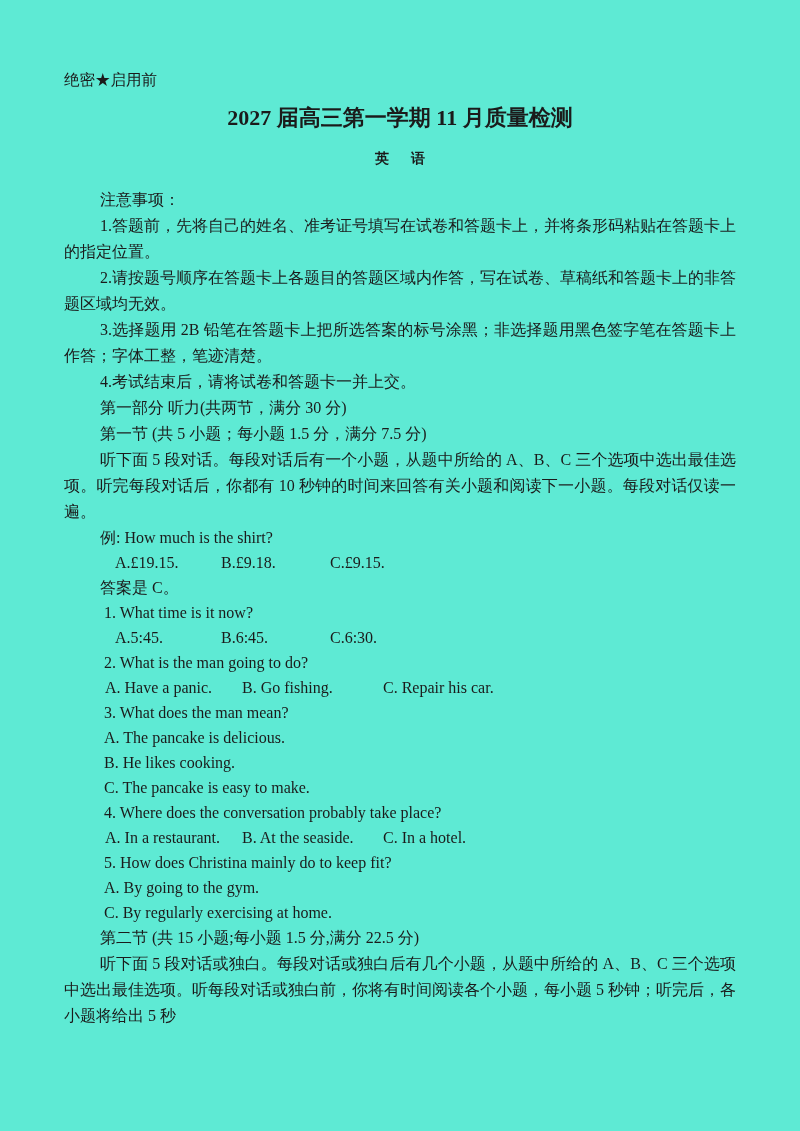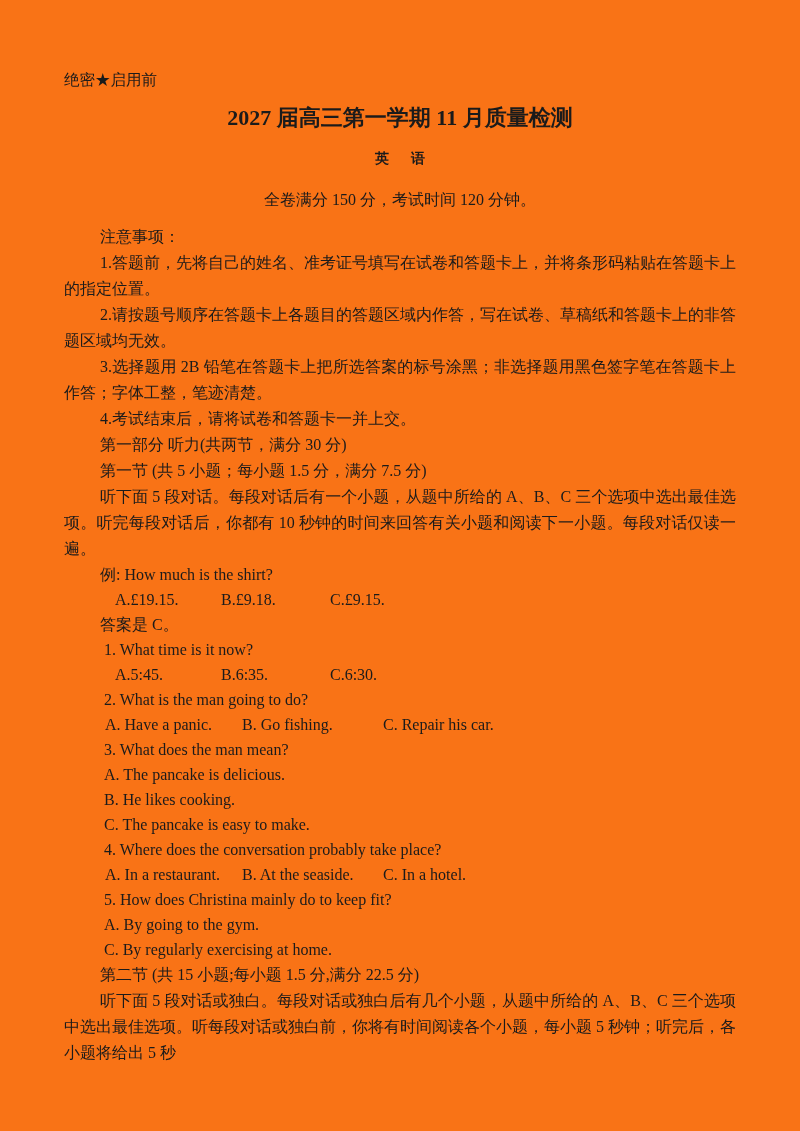--- a/index.html
+++ b/index.html
@@ -6,21 +6,21 @@
     margin: 0;
     padding: 0;
     background: #ffffff;
   }
   .page {
     position: relative;
     width: 800px;
     height: 1131px;
     box-sizing: border-box;
     padding: 70px 64px 0 64px;
-    background: #f97316;
+    background: #5eead4;
     overflow: hidden;
     font-family: "Liberation Serif", "DejaVu Serif", serif;
     font-size: 16px;
     color: #1b1b1b;
   }
   .classification {
     font-size: 15.5px;
     line-height: 20px;
   }
   .title {
@@ -77,21 +77,20 @@
 <body>
 
 <div class="page">
 
   <div class="classification">绝密★启用前</div>
 
   <h1 class="title">2027 届高三第一学期 11 月质量检测</h1>
 
   <h2 class="subject">英　语</h2>
 
-  <div class="exam-info">全卷满分 150 分，考试时间 120 分钟。</div>
 
   <div class="notice-heading">注意事项：</div>
 
   <p class="para">1.答题前，先将自己的姓名、准考证号填写在试卷和答题卡上，并将条形码粘贴在答题卡上的指定位置。</p>
   <p class="para">2.请按题号顺序在答题卡上各题目的答题区域内作答，写在试卷、草稿纸和答题卡上的非答题区域均无效。</p>
   <p class="para">3.选择题用 2B 铅笔在答题卡上把所选答案的标号涂黑；非选择题用黑色签字笔在答题卡上作答；字体工整，笔迹清楚。</p>
   <p class="para">4.考试结束后，请将试卷和答题卡一并上交。</p>
 
   <p class="para">第一部分 听力(共两节，满分 30 分)</p>
 
@@ -103,21 +102,21 @@
   <div class="opt-row narrow">
     <span class="opt">A.£19.15.</span>
     <span class="opt">B.£9.18.</span>
     <span class="opt">C.£9.15.</span>
   </div>
   <p class="line cn-indent">答案是 C。</p>
 
   <p class="line q-indent">1. What time is it now?</p>
   <div class="opt-row narrow">
     <span class="opt">A.5:45.</span>
-    <span class="opt">B.6:35.</span>
+    <span class="opt">B.6:45.</span>
     <span class="opt">C.6:30.</span>
   </div>
 
   <p class="line q-indent">2. What is the man going to do?</p>
   <div class="opt-row mid">
     <span class="opt">A. Have a panic.</span>
     <span class="opt">B. Go fishing.</span>
     <span class="opt">C. Repair his car.</span>
   </div>
 

